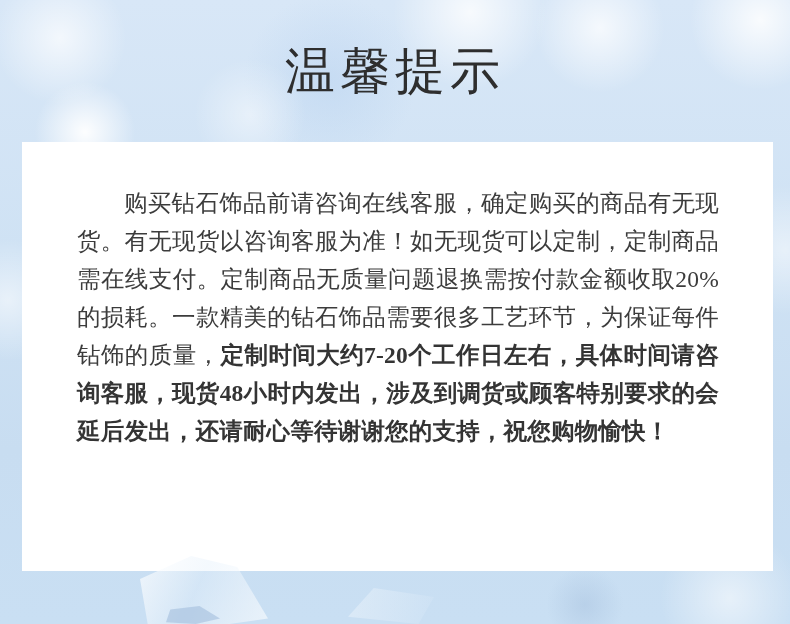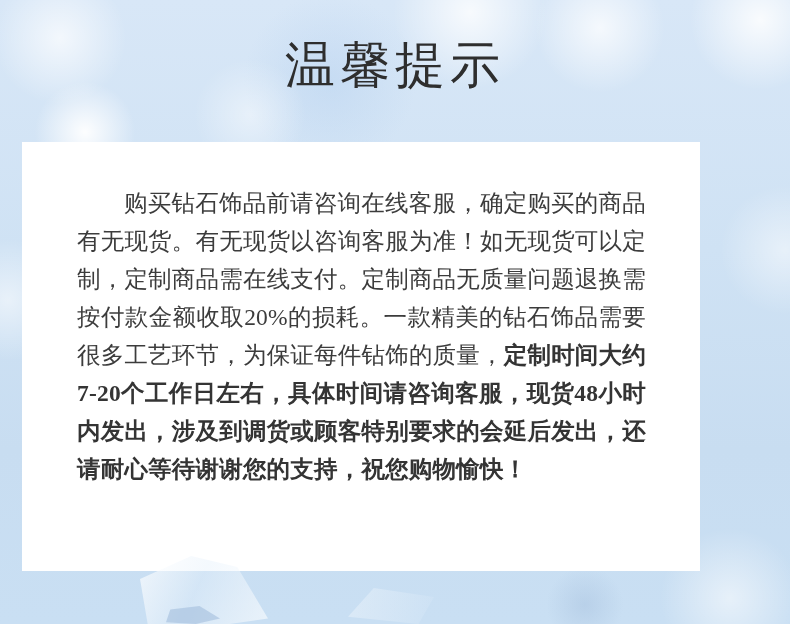--- a/index.html
+++ b/index.html
@@ -25,36 +25,36 @@
       radial-gradient(circle 85px at 8px 300px,   rgba(255,255,255,0.55), rgba(255,255,255,0) 72%),
       radial-gradient(circle 90px at 785px 250px, rgba(255,255,255,0.50), rgba(255,255,255,0) 72%),
       radial-gradient(circle 100px at 730px 598px, rgba(255,255,255,0.55), rgba(255,255,255,0) 70%),
       radial-gradient(circle 55px at 585px 605px, rgba(150,178,212,0.32), rgba(150,178,212,0) 70%),
       radial-gradient(circle 120px at 330px 80px, rgba(176,205,238,0.40), rgba(176,205,238,0) 72%),
       linear-gradient(180deg, #d8e7f7 0%, #cfe2f4 40%, #c8ddf1 72%, #c9dff3 100%);
   }
 
   .page-title {
     position: absolute;
-    top: 32px;
+    top: 38px;
     left: 0;
     width: 100%;
     margin: 0;
     text-align: center;
     font-size: 50px;
     font-weight: 400;
     letter-spacing: 5px;
     color: #2e2e2e;
   }
 
   .notice-card {
     position: absolute;
     left: 22px;
     top: 142px;
-    width: 678px;
+    width: 751px;
     height: 429px;
     background: #ffffff;
     box-sizing: border-box;
     padding: 42px 54px 0 55px;
   }
 
   .para {
     margin: 0;
     font-size: 23.5px;
     line-height: 38px;

